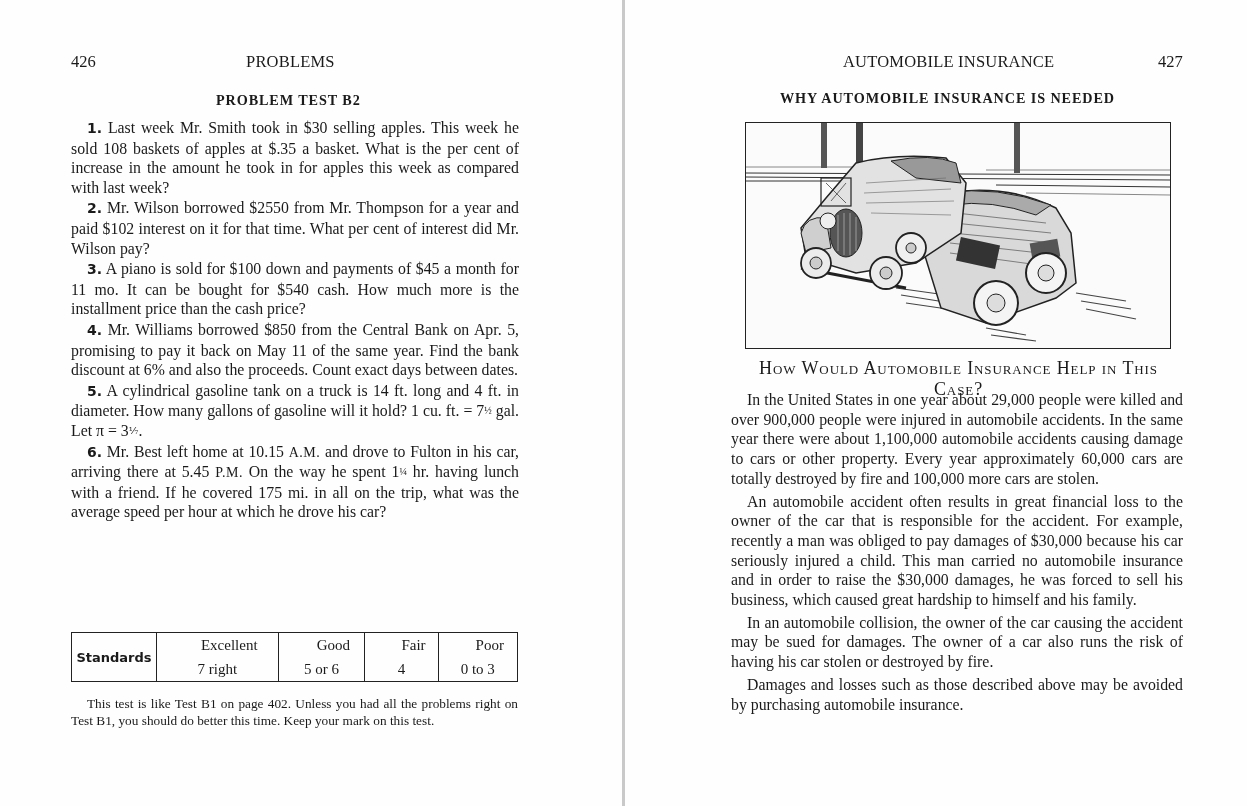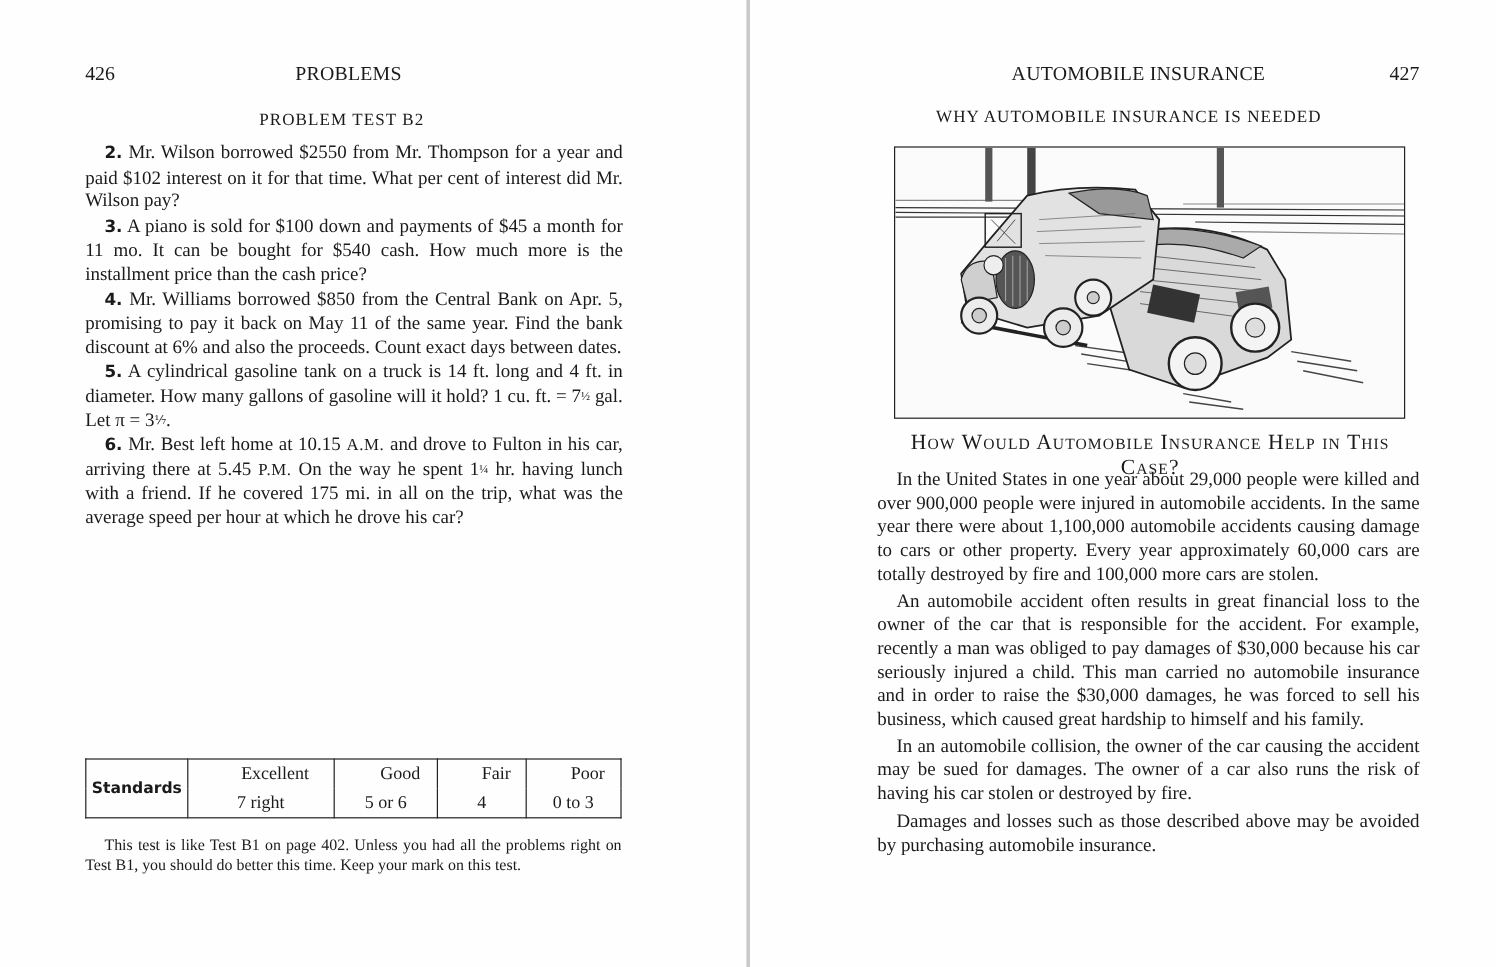--- a/index.html
+++ b/index.html
@@ -14,21 +14,21 @@
     position: absolute; left: 622px; top: 0; width: 3px; height: 806px;
     background: #c9c9c9;
   }
 
   .running-head {
     position: absolute; top: 52px; font-size: 16.5px; letter-spacing: 0.2px;
   }
   .pnum { position: absolute; top: 52px; font-size: 16.5px; }
 
   .sec-title {
-    position: absolute; font-weight: normal; font-size: 14.2px; letter-spacing: 0.9px;
+    position: absolute; font-weight: bold; font-size: 14.2px; letter-spacing: 0.9px;
     white-space: nowrap;
   }
 
   .col-left { position: absolute; left: 71px; width: 448px; top: 118px; }
   .col-right { position: absolute; left: 731px; width: 452px; top: 390px; }
 
   p.para {
     margin: 0 0 1px 0; font-size: 15.8px; line-height: 19.6px;
     text-align: justify; text-indent: 16px;
   }
@@ -71,20 +71,21 @@
 </style>
 </head>
 <body>
 
 <div class="page page-left">
   <span class="pnum" style="left:71px">426</span>
   <span class="running-head" style="left:246px">PROBLEMS</span>
   <div class="sec-title" style="left:216px; top:92px">PROBLEM TEST B2</div>
 
   <div class="col-left">
+    <p class="para"><span class="num">1.</span> <span>Last week Mr. Smith took in $30 selling apples. This week he sold 108 baskets of apples at $.35 a basket. What is the per cent of increase in the amount he took in for apples this week as compared with last week?</span></p>
     <p class="para"><span class="num">2.</span> <span>Mr. Wilson borrowed $2550 from Mr. Thompson for a year and paid $102 interest on it for that time. What per cent of interest did Mr. Wilson pay?</span></p>
     <p class="para"><span class="num">3.</span> <span>A piano is sold for $100 down and payments of $45 a month for 11 mo. It can be bought for $540 cash. How much more is the installment price than the cash price?</span></p>
     <p class="para"><span class="num">4.</span> <span>Mr. Williams borrowed $850 from the Central Bank on Apr. 5, promising to pay it back on May 11 of the same year. Find the bank discount at 6% and also the proceeds. Count exact days between dates.</span></p>
     <p class="para"><span class="num">5.</span> <span>A cylindrical gasoline tank on a truck is 14 ft. long and 4 ft. in diameter. How many gallons of gasoline will it hold? 1 cu. ft. = 7</span><span class="frac">½</span><span> gal. Let π = 3</span><span class="frac">⅐</span><span>.</span></p>
     <p class="para"><span class="num">6.</span> <span>Mr. Best left home at 10.15 </span><span class="sc">A.M.</span><span> and drove to Fulton in his car, arriving there at 5.45 </span><span class="sc">P.M.</span><span> On the way he spent 1</span><span class="frac">¼</span><span> hr. having lunch with a friend. If he covered 175 mi. in all on the trip, what was the average speed per hour at which he drove his car?</span></p>
   </div>
 
   <table class="standards">
     <tbody>
         <tr class="r1">

